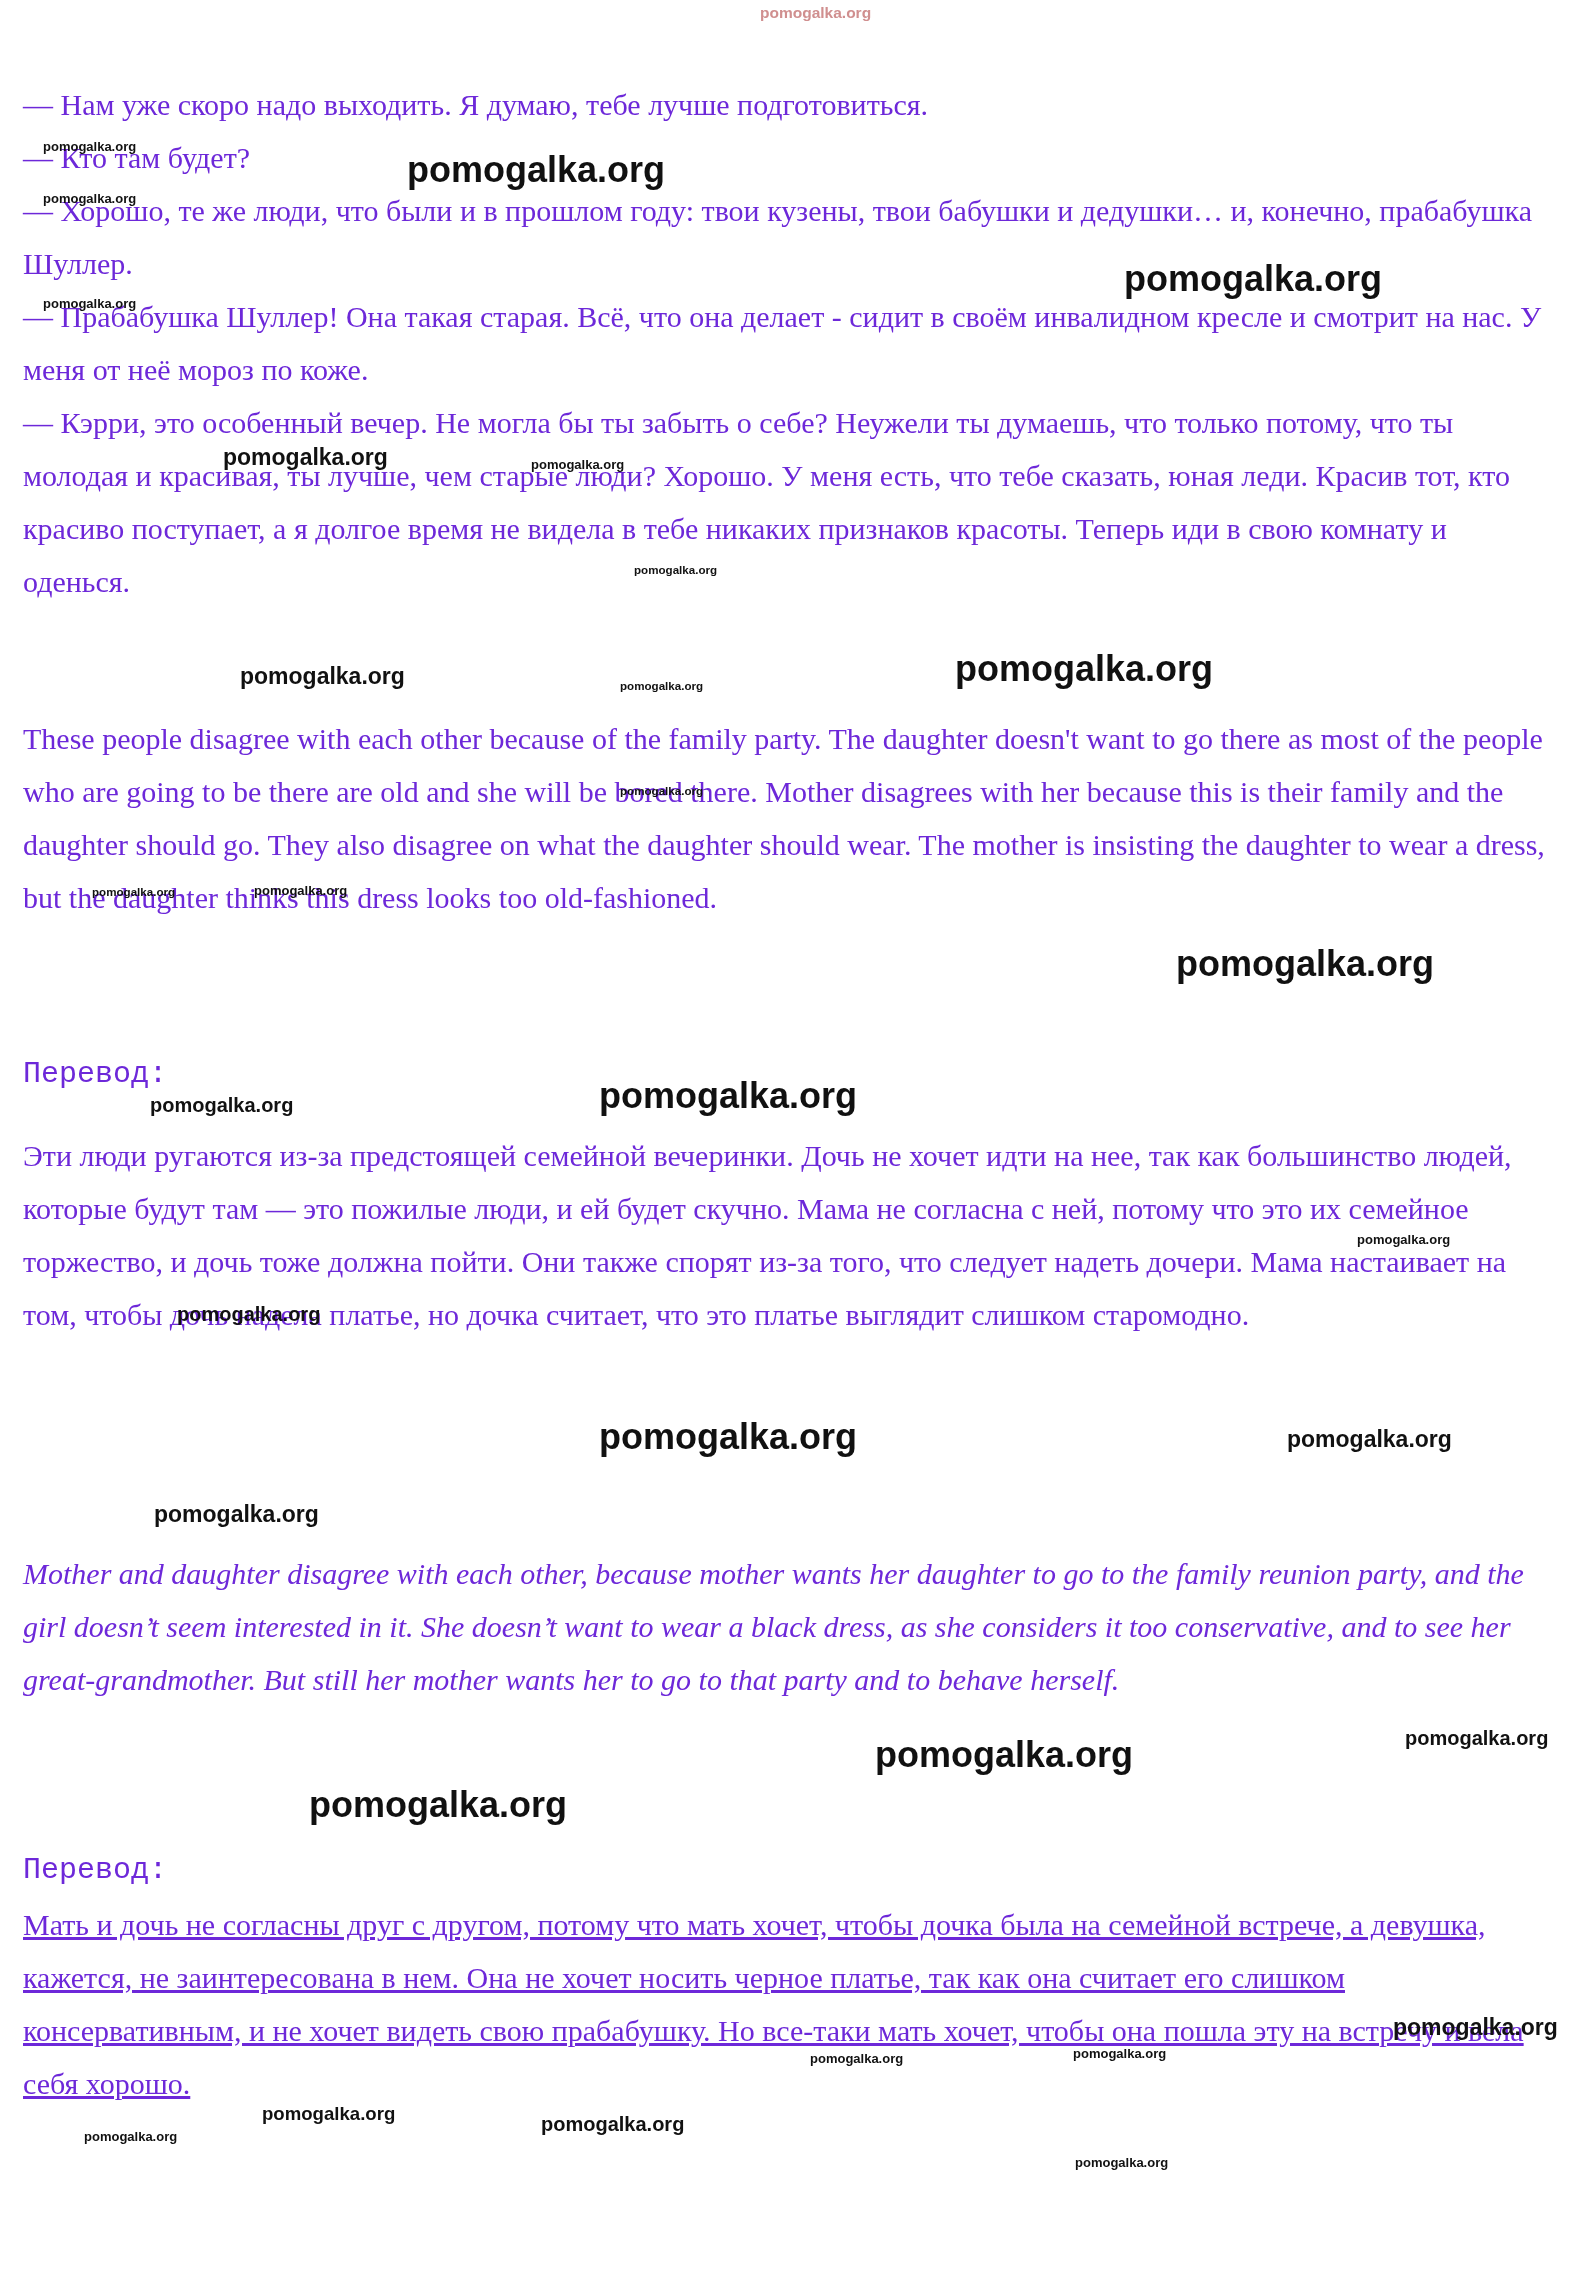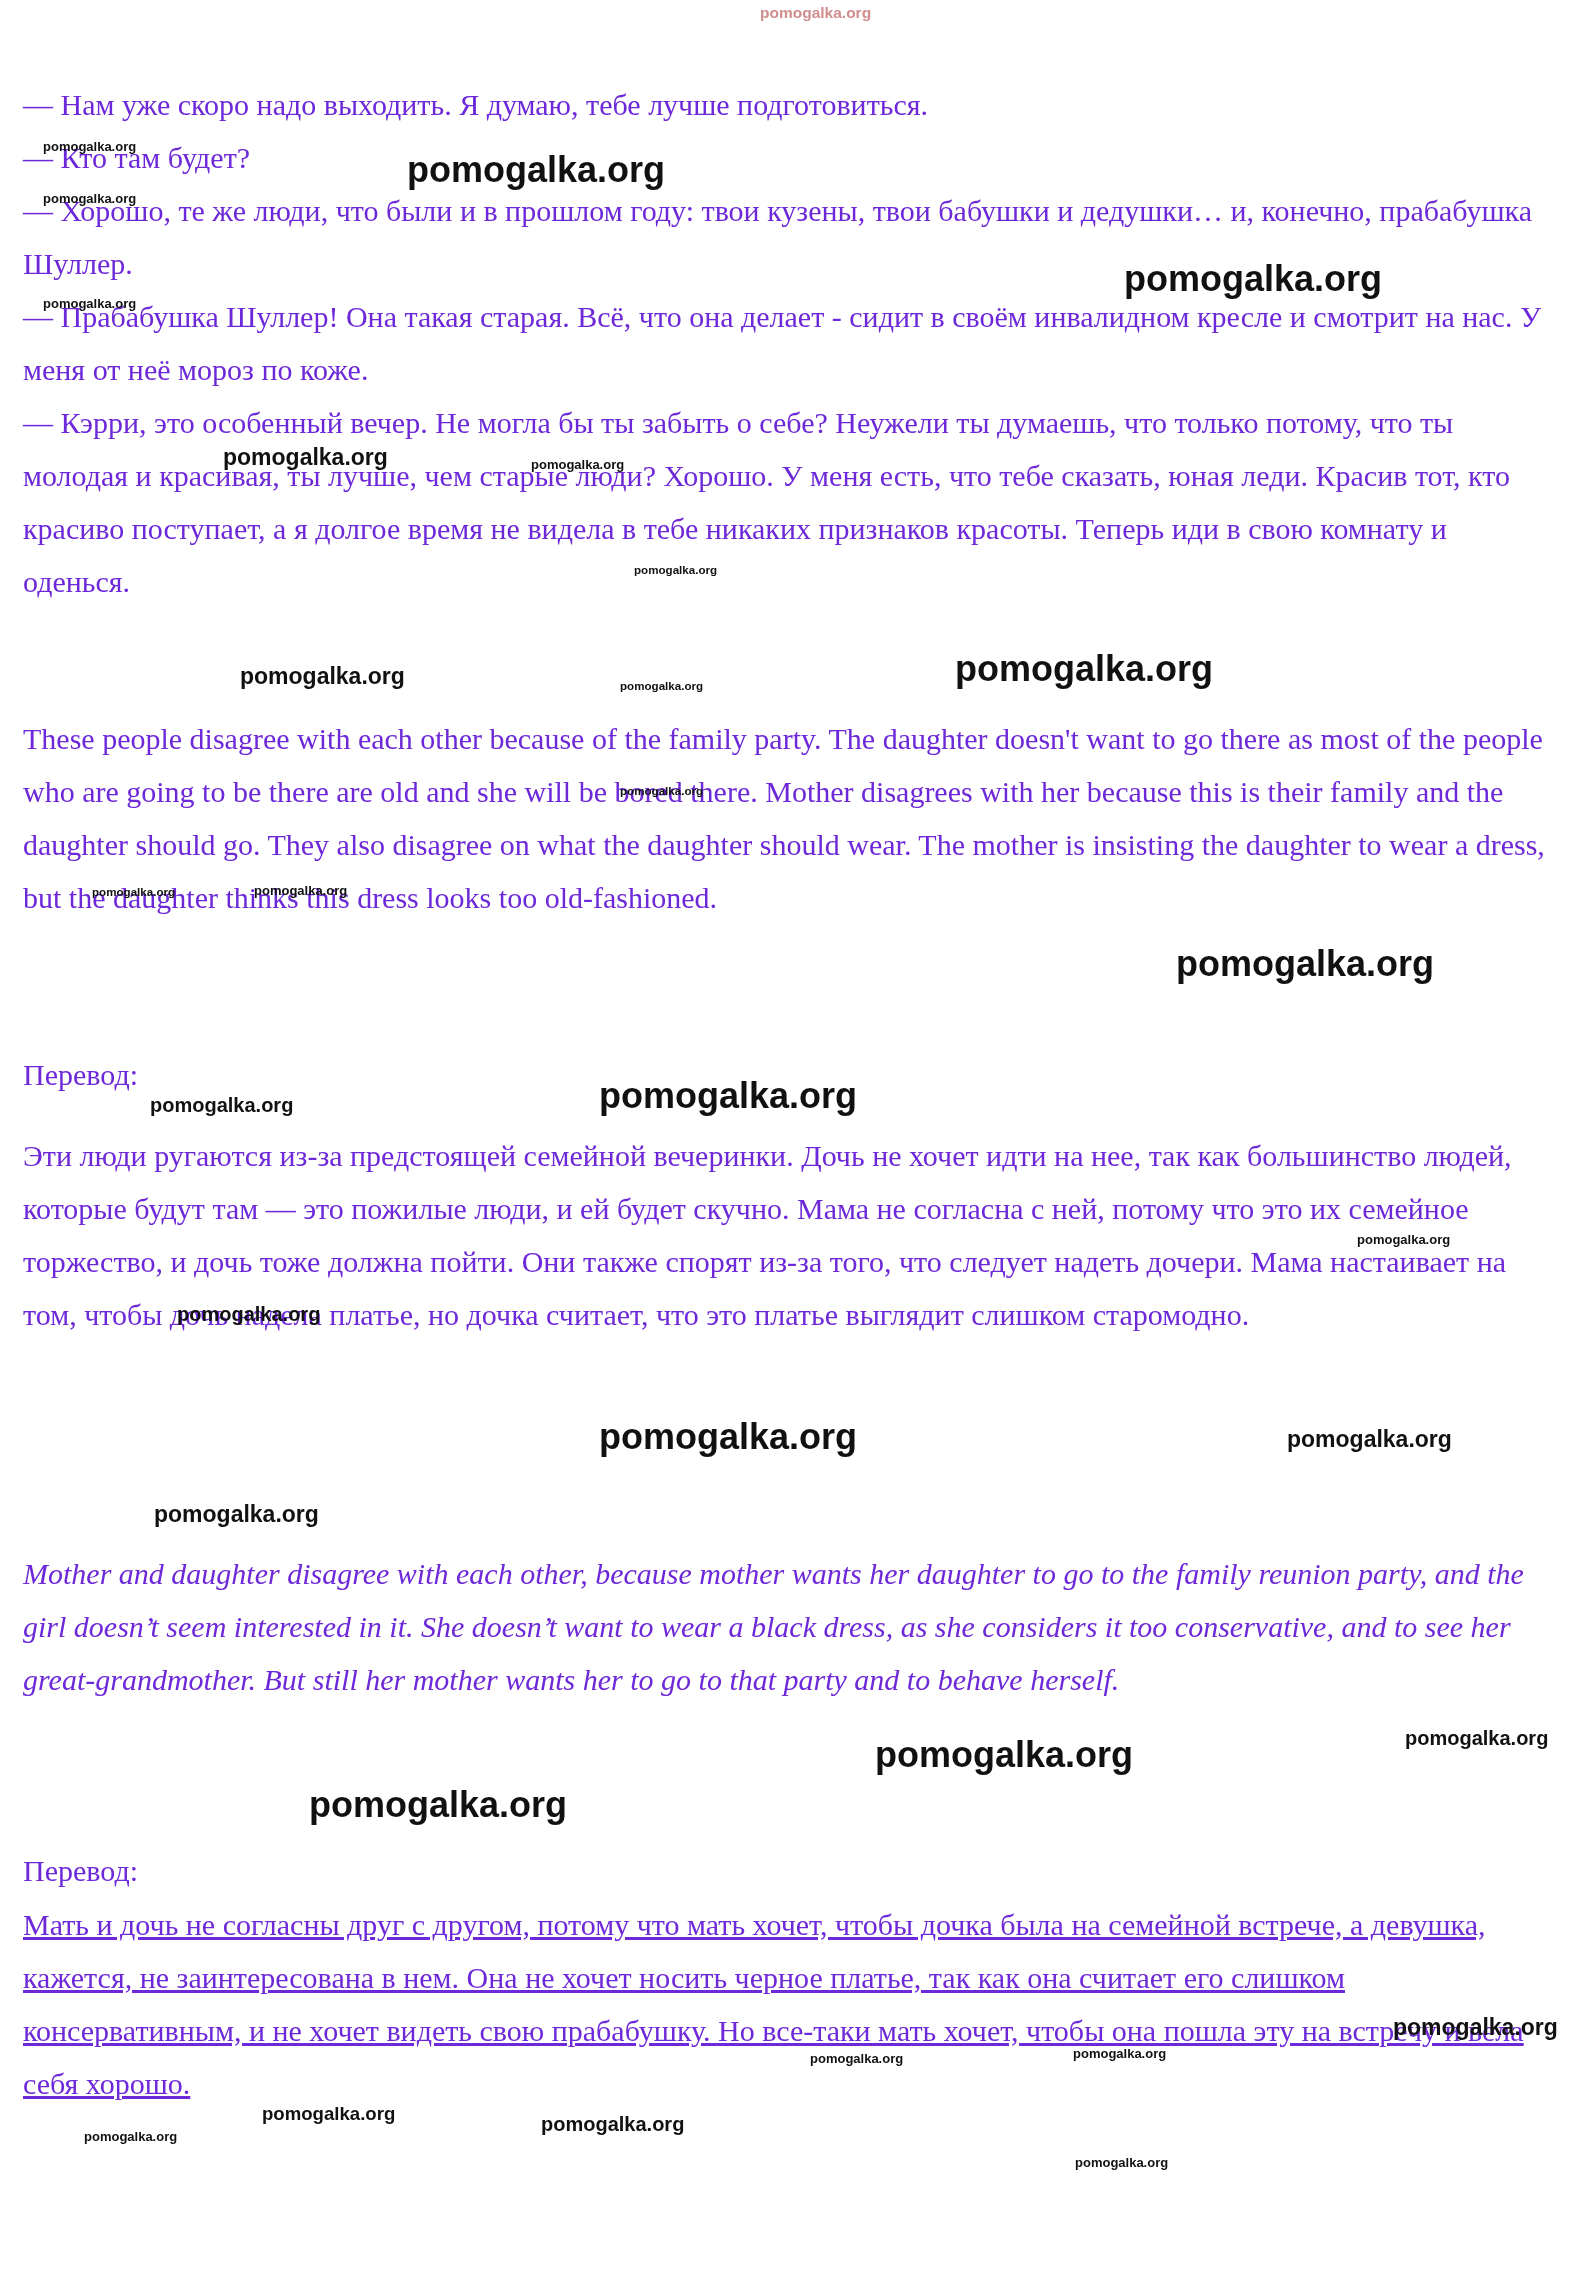--- a/index.html
+++ b/index.html
@@ -14,21 +14,21 @@
   }
   .para {
     position: absolute;
     left: 23px;
     width: 1524px;
     font-size: 30px;
     line-height: 53px;
     white-space: pre-line;
     color: #6d28d9;
   }
-  .label { width: 465px; }
+  .label { width: 465px; font-family: Liberation Mono, monospace; }
   .wm {
     position: absolute;
     font-family: "Liberation Sans", sans-serif;
     font-weight: 700;
     color: #111111;
     white-space: nowrap;
     line-height: 1;
   }
   .wm.big   { font-size: 36px; }
   .wm.med   { font-size: 23px; }

